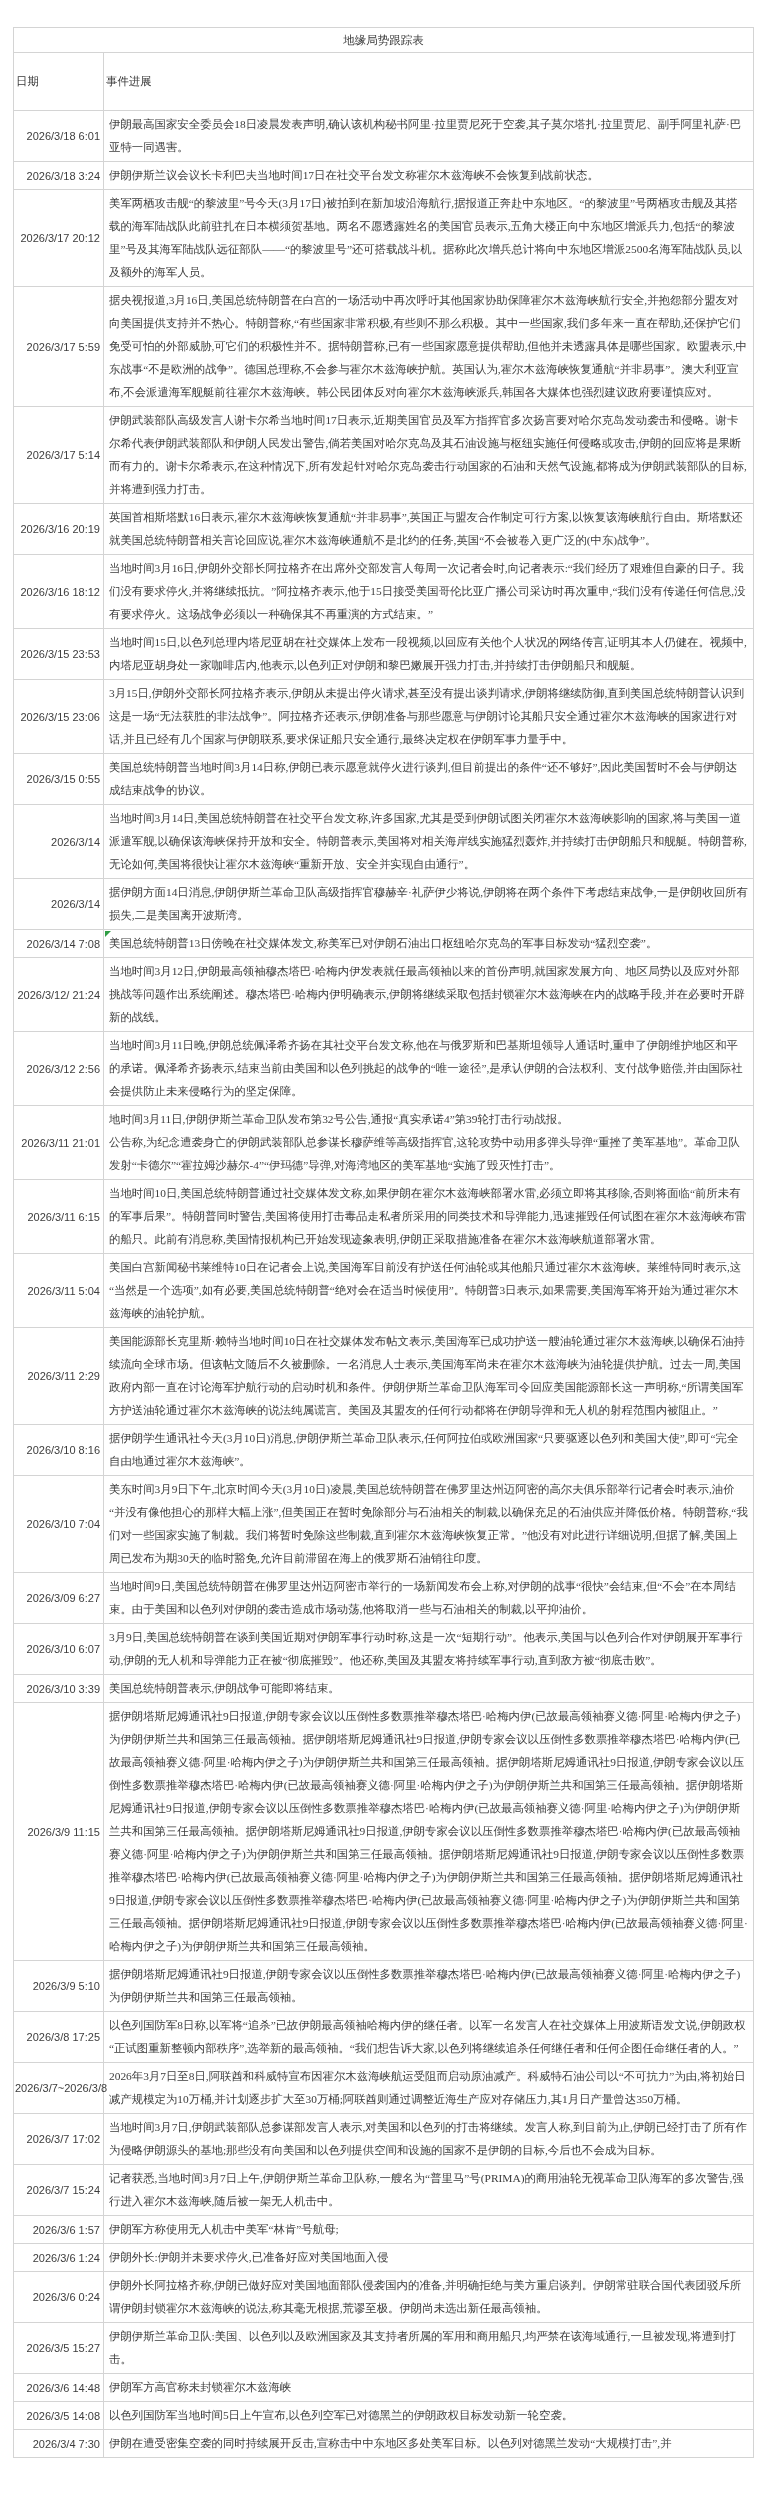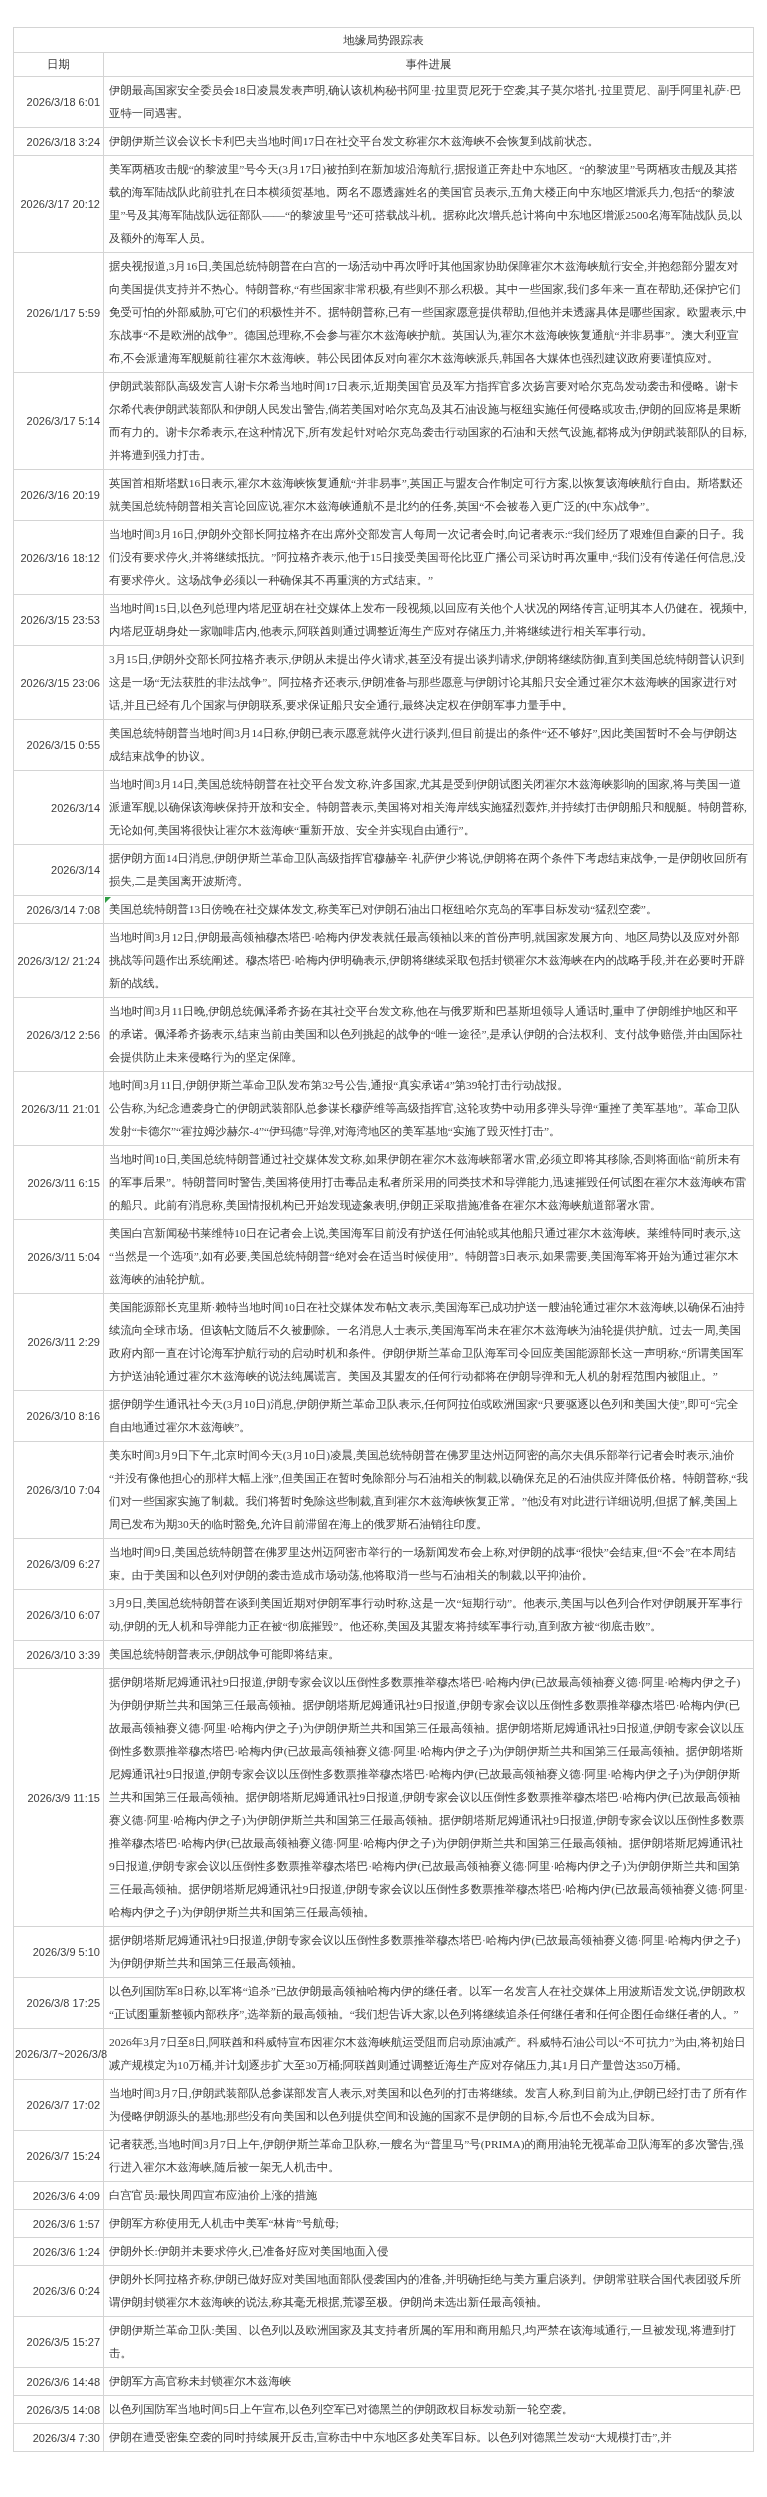--- a/index.html
+++ b/index.html
@@ -23,23 +23,23 @@
     vertical-align:middle;
   }
   td.title-cell{
     text-align:center;
     height:22px;
     padding:1px 2px;
     font-size:11.5px;
     color:#3a3a3a;
   }
   th.col-head{
-    text-align:center;
+    text-align:left;
     height:21px;
-    padding:1px 2px;
+    padding:18px 2px;
     color:#3a3a3a;
   }
   td.date-cell{
     text-align:right;
     padding:2px 3px 2px 1px;
     white-space:nowrap;
     font-size:11px;
     color:#3c3c3c;
     margin-top:48px;
   }
@@ -86,38 +86,38 @@
   </tr>
         <tr>
     <td class="date-cell">2026/3/18 3:24</td>
     <td class="event-cell">伊朗伊斯兰议会议长卡利巴夫当地时间17日在社交平台发文称霍尔木兹海峡不会恢复到战前状态。</td>
   </tr>
         <tr>
     <td class="date-cell">2026/3/17 20:12</td>
     <td class="event-cell">美军两栖攻击舰“的黎波里”号今天(3月17日)被拍到在新加坡沿海航行,据报道正奔赴中东地区。“的黎波里”号两栖攻击舰及其搭载的海军陆战队此前驻扎在日本横须贺基地。两名不愿透露姓名的美国官员表示,五角大楼正向中东地区增派兵力,包括“的黎波里”号及其海军陆战队远征部队——“的黎波里号”还可搭载战斗机。据称此次增兵总计将向中东地区增派2500名海军陆战队员,以及额外的海军人员。</td>
   </tr>
         <tr>
-    <td class="date-cell">2026/1/17 5:59</td>
+    <td class="date-cell">2026/3/17 5:59</td>
     <td class="event-cell">据央视报道,3月16日,美国总统特朗普在白宫的一场活动中再次呼吁其他国家协助保障霍尔木兹海峡航行安全,并抱怨部分盟友对向美国提供支持并不热心。特朗普称,“有些国家非常积极,有些则不那么积极。其中一些国家,我们多年来一直在帮助,还保护它们免受可怕的外部威胁,可它们的积极性并不。据特朗普称,已有一些国家愿意提供帮助,但他并未透露具体是哪些国家。欧盟表示,中东战事“不是欧洲的战争”。德国总理称,不会参与霍尔木兹海峡护航。英国认为,霍尔木兹海峡恢复通航“并非易事”。澳大利亚宣布,不会派遣海军舰艇前往霍尔木兹海峡。韩公民团体反对向霍尔木兹海峡派兵,韩国各大媒体也强烈建议政府要谨慎应对。</td>
   </tr>
         <tr>
     <td class="date-cell">2026/3/17 5:14</td>
     <td class="event-cell">伊朗武装部队高级发言人谢卡尔希当地时间17日表示,近期美国官员及军方指挥官多次扬言要对哈尔克岛发动袭击和侵略。谢卡尔希代表伊朗武装部队和伊朗人民发出警告,倘若美国对哈尔克岛及其石油设施与枢纽实施任何侵略或攻击,伊朗的回应将是果断而有力的。谢卡尔希表示,在这种情况下,所有发起针对哈尔克岛袭击行动国家的石油和天然气设施,都将成为伊朗武装部队的目标,并将遭到强力打击。</td>
   </tr>
         <tr>
     <td class="date-cell">2026/3/16 20:19</td>
     <td class="event-cell">英国首相斯塔默16日表示,霍尔木兹海峡恢复通航“并非易事”,英国正与盟友合作制定可行方案,以恢复该海峡航行自由。斯塔默还就美国总统特朗普相关言论回应说,霍尔木兹海峡通航不是北约的任务,英国“不会被卷入更广泛的(中东)战争”。</td>
   </tr>
         <tr>
     <td class="date-cell">2026/3/16 18:12</td>
     <td class="event-cell">当地时间3月16日,伊朗外交部长阿拉格齐在出席外交部发言人每周一次记者会时,向记者表示:“我们经历了艰难但自豪的日子。我们没有要求停火,并将继续抵抗。”阿拉格齐表示,他于15日接受美国哥伦比亚广播公司采访时再次重申,“我们没有传递任何信息,没有要求停火。这场战争必须以一种确保其不再重演的方式结束。”</td>
   </tr>
         <tr>
     <td class="date-cell">2026/3/15 23:53</td>
-    <td class="event-cell">当地时间15日,以色列总理内塔尼亚胡在社交媒体上发布一段视频,以回应有关他个人状况的网络传言,证明其本人仍健在。视频中,内塔尼亚胡身处一家咖啡店内,他表示,阿联酋则通过调整近海生产应对存储压力,并将继续进行相关军事行动。</td>
+    <td class="event-cell">当地时间15日,以色列总理内塔尼亚胡在社交媒体上发布一段视频,以回应有关他个人状况的网络传言,证明其本人仍健在。视频中,内塔尼亚胡身处一家咖啡店内,他表示,以色列正对伊朗和黎巴嫩展开强力打击,并持续打击伊朗船只和舰艇。</td>
   </tr>
         <tr>
     <td class="date-cell">2026/3/15 23:06</td>
     <td class="event-cell">3月15日,伊朗外交部长阿拉格齐表示,伊朗从未提出停火请求,甚至没有提出谈判请求,伊朗将继续防御,直到美国总统特朗普认识到这是一场“无法获胜的非法战争”。阿拉格齐还表示,伊朗准备与那些愿意与伊朗讨论其船只安全通过霍尔木兹海峡的国家进行对话,并且已经有几个国家与伊朗联系,要求保证船只安全通行,最终决定权在伊朗军事力量手中。</td>
   </tr>
         <tr>
     <td class="date-cell">2026/3/15 0:55</td>
     <td class="event-cell">美国总统特朗普当地时间3月14日称,伊朗已表示愿意就停火进行谈判,但目前提出的条件“还不够好”,因此美国暂时不会与伊朗达成结束战争的协议。</td>
   </tr>
         <tr>
@@ -193,24 +193,20 @@
     <td class="date-cell">2026/3/7~2026/3/8</td>
     <td class="event-cell">2026年3月7日至8日,阿联酋和科威特宣布因霍尔木兹海峡航运受阻而启动原油减产。科威特石油公司以“不可抗力”为由,将初始日减产规模定为10万桶,并计划逐步扩大至30万桶;阿联酋则通过调整近海生产应对存储压力,其1月日产量曾达350万桶。</td>
   </tr>
         <tr>
     <td class="date-cell">2026/3/7 17:02</td>
     <td class="event-cell">当地时间3月7日,伊朗武装部队总参谋部发言人表示,对美国和以色列的打击将继续。发言人称,到目前为止,伊朗已经打击了所有作为侵略伊朗源头的基地;那些没有向美国和以色列提供空间和设施的国家不是伊朗的目标,今后也不会成为目标。</td>
   </tr>
         <tr>
     <td class="date-cell">2026/3/7 15:24</td>
     <td class="event-cell">记者获悉,当地时间3月7日上午,伊朗伊斯兰革命卫队称,一艘名为“普里马”号(PRIMA)的商用油轮无视革命卫队海军的多次警告,强行进入霍尔木兹海峡,随后被一架无人机击中。</td>
-  </tr>
-        <tr>
-    <td class="date-cell">2026/3/6 4:09</td>
-    <td class="event-cell">白宫官员:最快周四宣布应油价上涨的措施</td>
   </tr>
         <tr>
     <td class="date-cell">2026/3/6 1:57</td>
     <td class="event-cell">伊朗军方称使用无人机击中美军“林肯”号航母;</td>
   </tr>
         <tr>
     <td class="date-cell">2026/3/6 1:24</td>
     <td class="event-cell">伊朗外长:伊朗并未要求停火,已准备好应对美国地面入侵</td>
   </tr>
         <tr>

